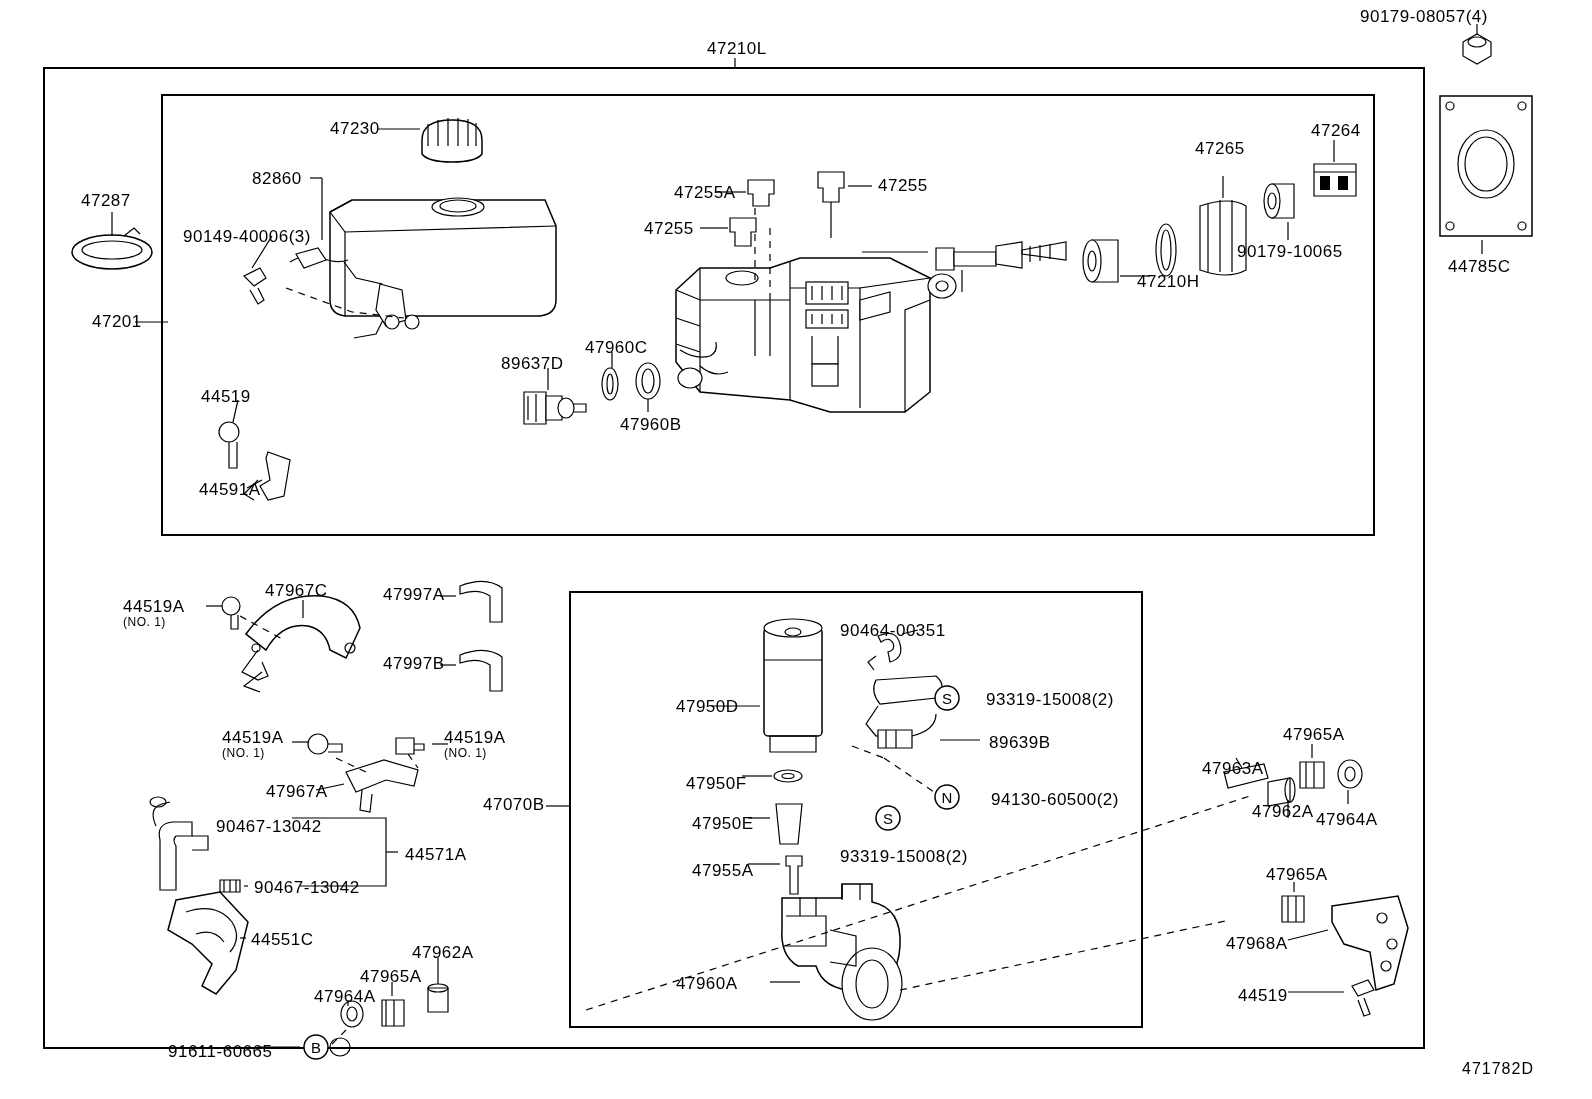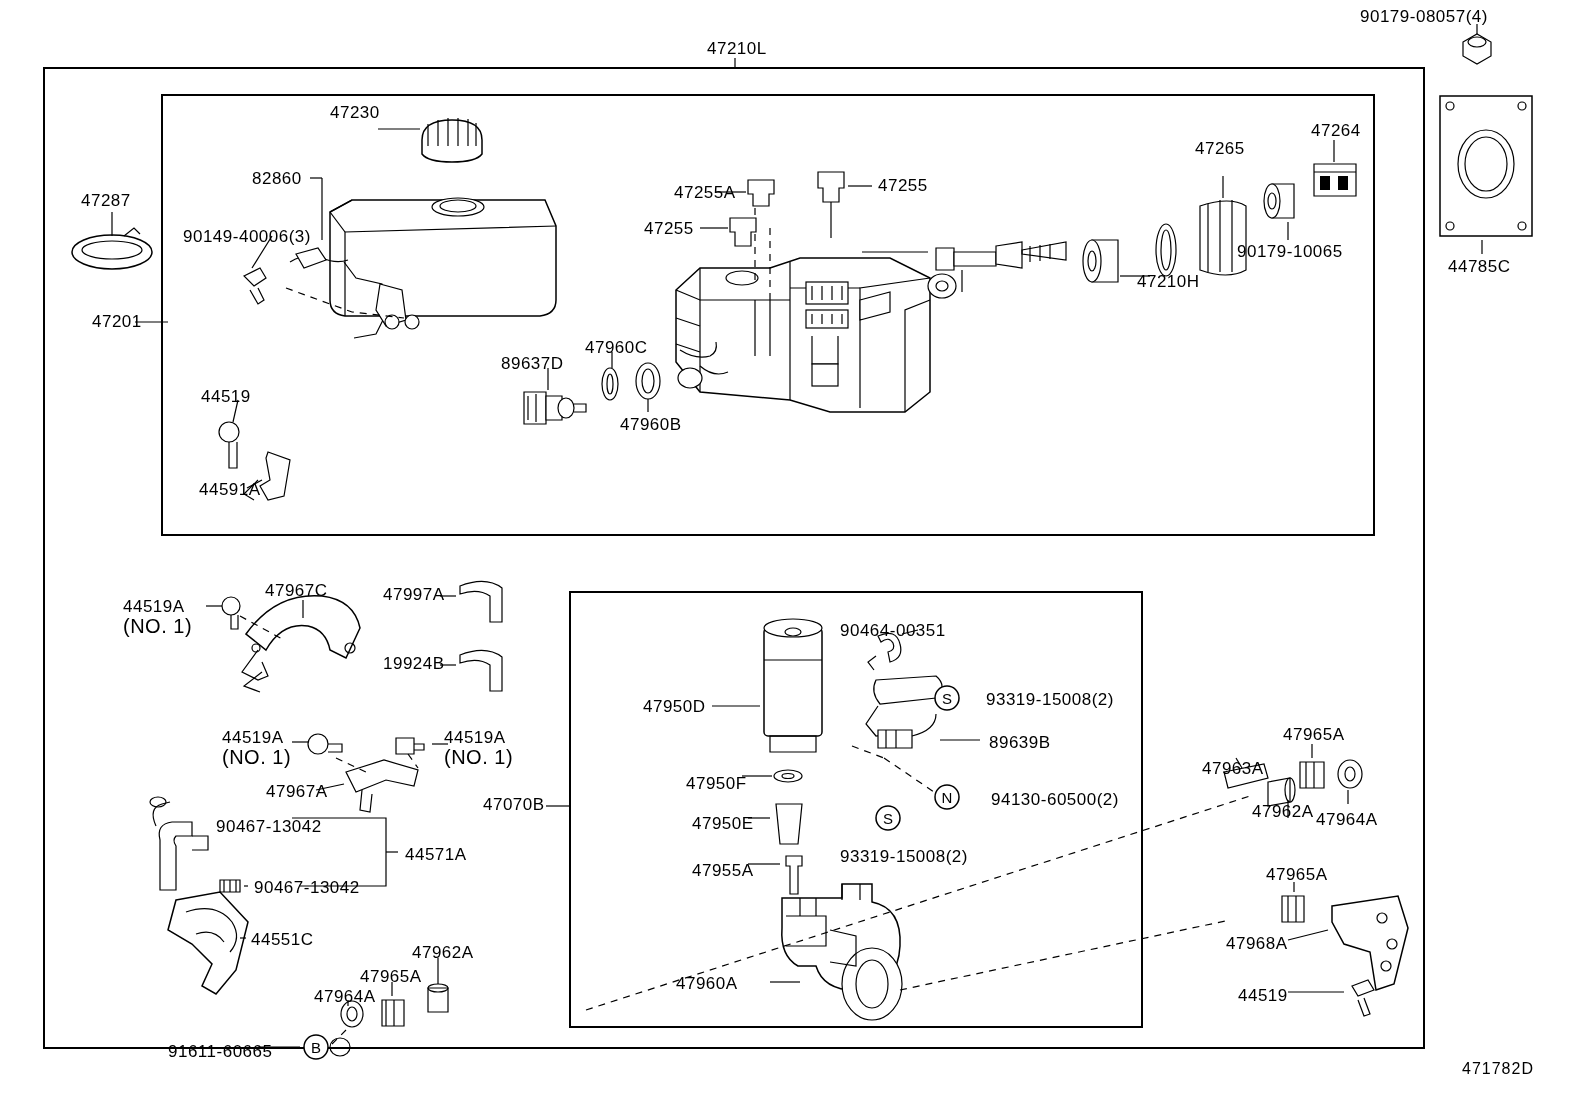--- a/index.html
+++ b/index.html
@@ -1,20 +1,20 @@
 <!DOCTYPE html>
 <html><head>
 <meta charset="utf-8">
 <style>
   html,body{margin:0;padding:0;background:#ffffff;}
   body{width:1592px;height:1099px;position:relative;overflow:hidden;
        font-family:"Liberation Sans", sans-serif;color:#000;}
   #stage{position:absolute;left:0;top:0;width:1592px;height:1099px;}
   .lbl{position:absolute;font-size:17px;letter-spacing:.5px;white-space:nowrap;line-height:1.05;}
-  .lbl .sub{display:block;font-size:20px;text-align:left;}
+  .lbl .sub{display:block;font-size:12px;text-align:left;}
   svg{position:absolute;left:0;top:0;width:1592px;height:1099px;overflow:visible;}
   .ln2{stroke:#000;stroke-width:1.2;fill:none;}
   .dash{stroke:#000;stroke-width:1.2;fill:none;stroke-dasharray:7 6;}
   .frm{stroke:#000;stroke-width:2;fill:none;}
   .fillw{fill:#fff;stroke:#000;stroke-width:1.5;}
   .fillw2{fill:#fff;stroke:#000;stroke-width:1.2;}
   .dk{fill:#000;}
   .circ{fill:#fff;stroke:#000;stroke-width:1.5;}
   .cl{font-family:"Liberation Sans", sans-serif;font-size:15px;}
   .code{position:absolute;font-size:16px;letter-spacing:1px;}
@@ -294,21 +294,21 @@
     <circle class="circ" cx="316" cy="1047" r="12"></circle>
     <text class="cl" x="947" y="704" text-anchor="middle">S</text>
     <text class="cl" x="947" y="803" text-anchor="middle">N</text>
     <text class="cl" x="888" y="824" text-anchor="middle">S</text>
     <text class="cl" x="316" y="1053" text-anchor="middle">B</text>
   </svg>
 
   <div class="lbl" style="left:1360px;top:8px">90179-08057(4)</div>
   <div class="lbl" style="left:707px;top:40px">47210L</div>
   <div class="lbl" style="left:1311px;top:122px">47264</div>
-  <div class="lbl" style="left:330px;top:104px">47230</div>
+  <div class="lbl" style="left:330px;top:120px">47230</div>
   <div class="lbl" style="left:1195px;top:140px">47265</div>
   <div class="lbl" style="left:252px;top:170px">82860</div>
   <div class="lbl" style="left:81px;top:192px">47287</div>
   <div class="lbl" style="left:674px;top:184px">47255A</div>
   <div class="lbl" style="left:878px;top:177px">47255</div>
   <div class="lbl" style="left:644px;top:220px">47255</div>
   <div class="lbl" style="left:183px;top:228px">90149-40006(3)</div>
   <div class="lbl" style="left:1237px;top:243px">90179-10065</div>
   <div class="lbl" style="left:1137px;top:273px">47210H</div>
   <div class="lbl" style="left:1448px;top:258px">44785C</div>
@@ -317,23 +317,23 @@
   <div class="lbl" style="left:585px;top:339px">47960C</div>
   <div class="lbl" style="left:620px;top:416px">47960B</div>
   <div class="lbl" style="left:201px;top:388px">44519</div>
   <div class="lbl" style="left:199px;top:481px">44591A</div>
   <div class="lbl" style="left:265px;top:582px">47967C</div>
   <div class="lbl" style="left:123px;top:598px">
     <span>44519A</span>
     <span class="sub">(NO. 1)</span>
   </div>
   <div class="lbl" style="left:383px;top:586px">47997A</div>
-  <div class="lbl" style="left:383px;top:655px">19924B</div>
+  <div class="lbl" style="left:383px;top:655px">47997B</div>
   <div class="lbl" style="left:840px;top:622px">90464-00351</div>
-  <div class="lbl" style="left:643px;top:698px">47950D</div>
+  <div class="lbl" style="left:676px;top:698px">47950D</div>
   <div class="lbl" style="left:986px;top:691px">93319-15008(2)</div>
   <div class="lbl" style="left:989px;top:734px">89639B</div>
   <div class="lbl" style="left:222px;top:729px">
     <span>44519A</span>
     <span class="sub">(NO. 1)</span>
   </div>
   <div class="lbl" style="left:444px;top:729px">
     <span>44519A</span>
     <span class="sub">(NO. 1)</span>
   </div>

